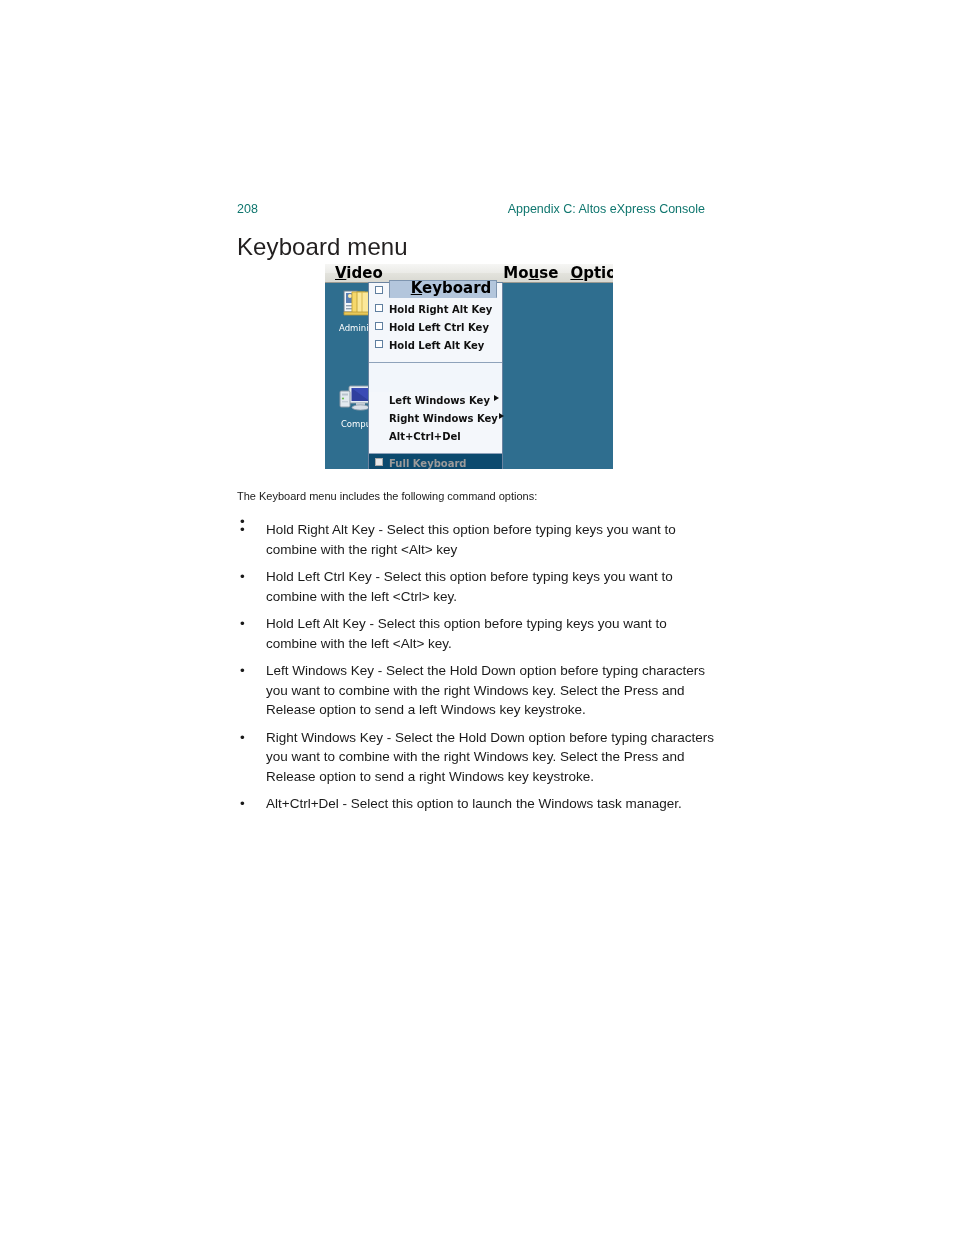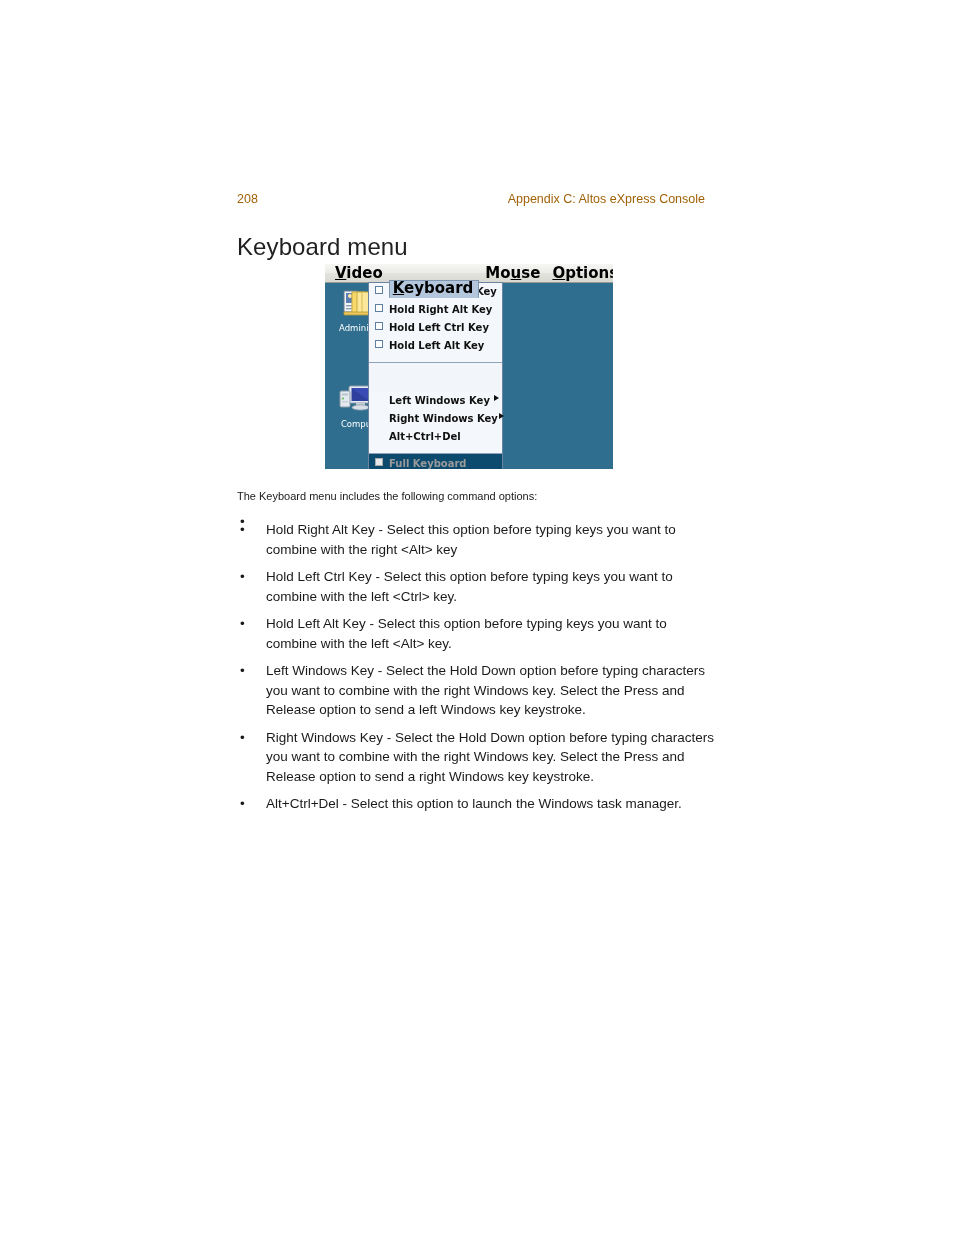--- a/index.html
+++ b/index.html
@@ -13,25 +13,25 @@
     position: relative;
     font-family: "Liberation Sans", sans-serif;
     color: #000000;
     overflow: hidden;
   }
 
   
   .page-header {
     position: absolute;
     left: 237px;
-    top: 192px;
+    top: 202px;
     width: 468px;
     height: 18px;
     font-size: 12.5px;
-    color: #a16207;
+    color: #0f766e;
   }
   .page-number {
     position: absolute;
     left: 0;
     top: 0;
     font-size: 12.5px;
   }
   .header-title {
     position: absolute;
     right: 0;
@@ -89,21 +89,21 @@
     line-height: 12px;
     white-space: nowrap;
     cursor: default;
   }
   .menu-title.active {
     background: #b3c6dc;
     border-left: 1px solid #7f96b0;
     border-top: 1px solid #7f96b0;
     border-right: 1px solid #7f96b0;
     border-bottom: 1px solid #b3c6dc;
-    padding: 1px 5px 3px 3px;
+    padding: 1px 5px 3px 21px;
     position: relative;
     z-index: 6;
     margin-top: 32px;
   }
   .mn { text-decoration: underline; }
 
   
   .desk-icon {
     position: absolute;
     width: 58px;

